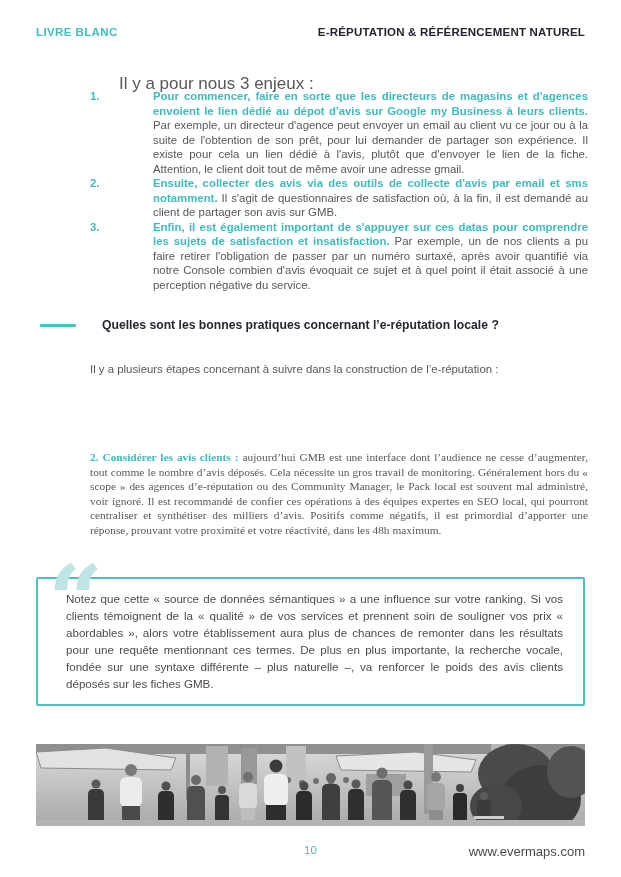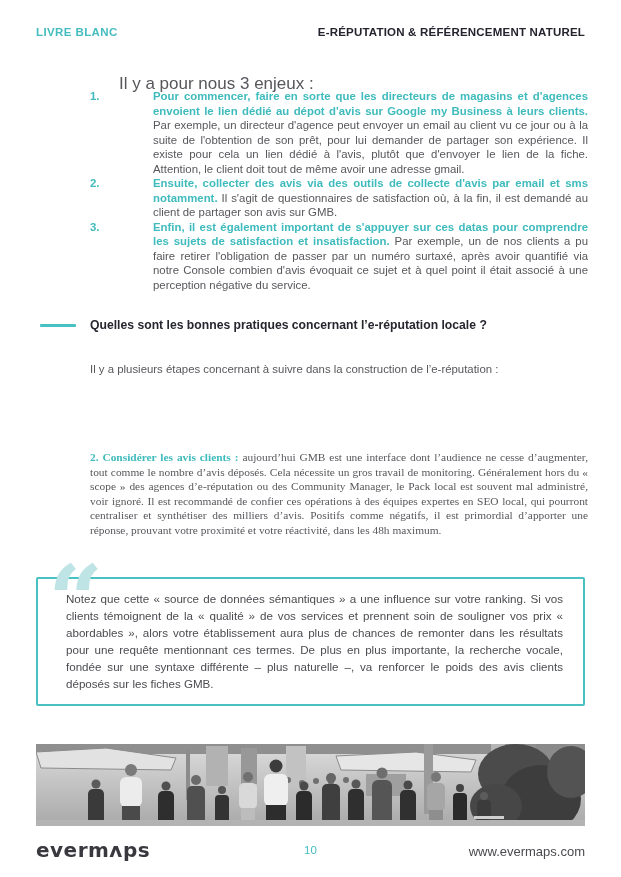--- a/index.html
+++ b/index.html
@@ -21,21 +21,21 @@
   .enjeux { position:absolute; top:89px; left:90px; right:33px; }
   .enjeu { display:flex; }
   .enjeu-num { flex:none; width:21px; color:#3FBBBD; font-weight:700;
     font-size:11.4px; line-height:14.5px; }
   .enjeu-body { flex:1; text-align:justify; font-size:11.4px; line-height:14.5px;margin-left:42px; }
   .lead { color:#3FBBBD; font-weight:700; }
   .rest { color:#57575C; }
 
   
   .section-heading { position:absolute; top:318px; left:40px; right:33px;
-    display:flex; align-items:flex-start; }
+    display:flex; align-items:flex-start;gap:12px; }
   .heading-dash { flex:none; width:36px; height:2.5px; background:#49C0C2;
     margin-top:6px; margin-right:14px; border-radius:1px; }
   .heading-text { color:#26262F; font-weight:700; font-size:12.2px; line-height:15px; }
   .section-intro { position:absolute; top:351px; left:90px; right:33px;
     font-size:11.4px; line-height:14.5px; }
   .step { position:absolute; left:90px; right:33px; text-align:justify;
     font-size:11.4px; line-height:14.5px; }
   .step1 { top:377px; }
   .step2 { top:439px;font-family:Liberation Serif, serif; }
 
@@ -216,18 +216,17 @@
             <rect x="441" y="56" width="14" height="20" rx="4" fill="#3b3b3b"></rect>
             <rect x="438" y="72" width="30" height="3" fill="#cfcfcf"></rect>
           </g>
       </g>
 
       <rect x="0" y="76" width="549" height="6" fill="#b3b3b3"></rect>
     </svg>
   </div>
 
   <div class="footer">
-    <span class="logo">evermʌps</span>
     <span class="page-number">10</span>
     <span class="website">www.evermaps.com</span>
   </div>
 
 </div>
 
 </body></html>

